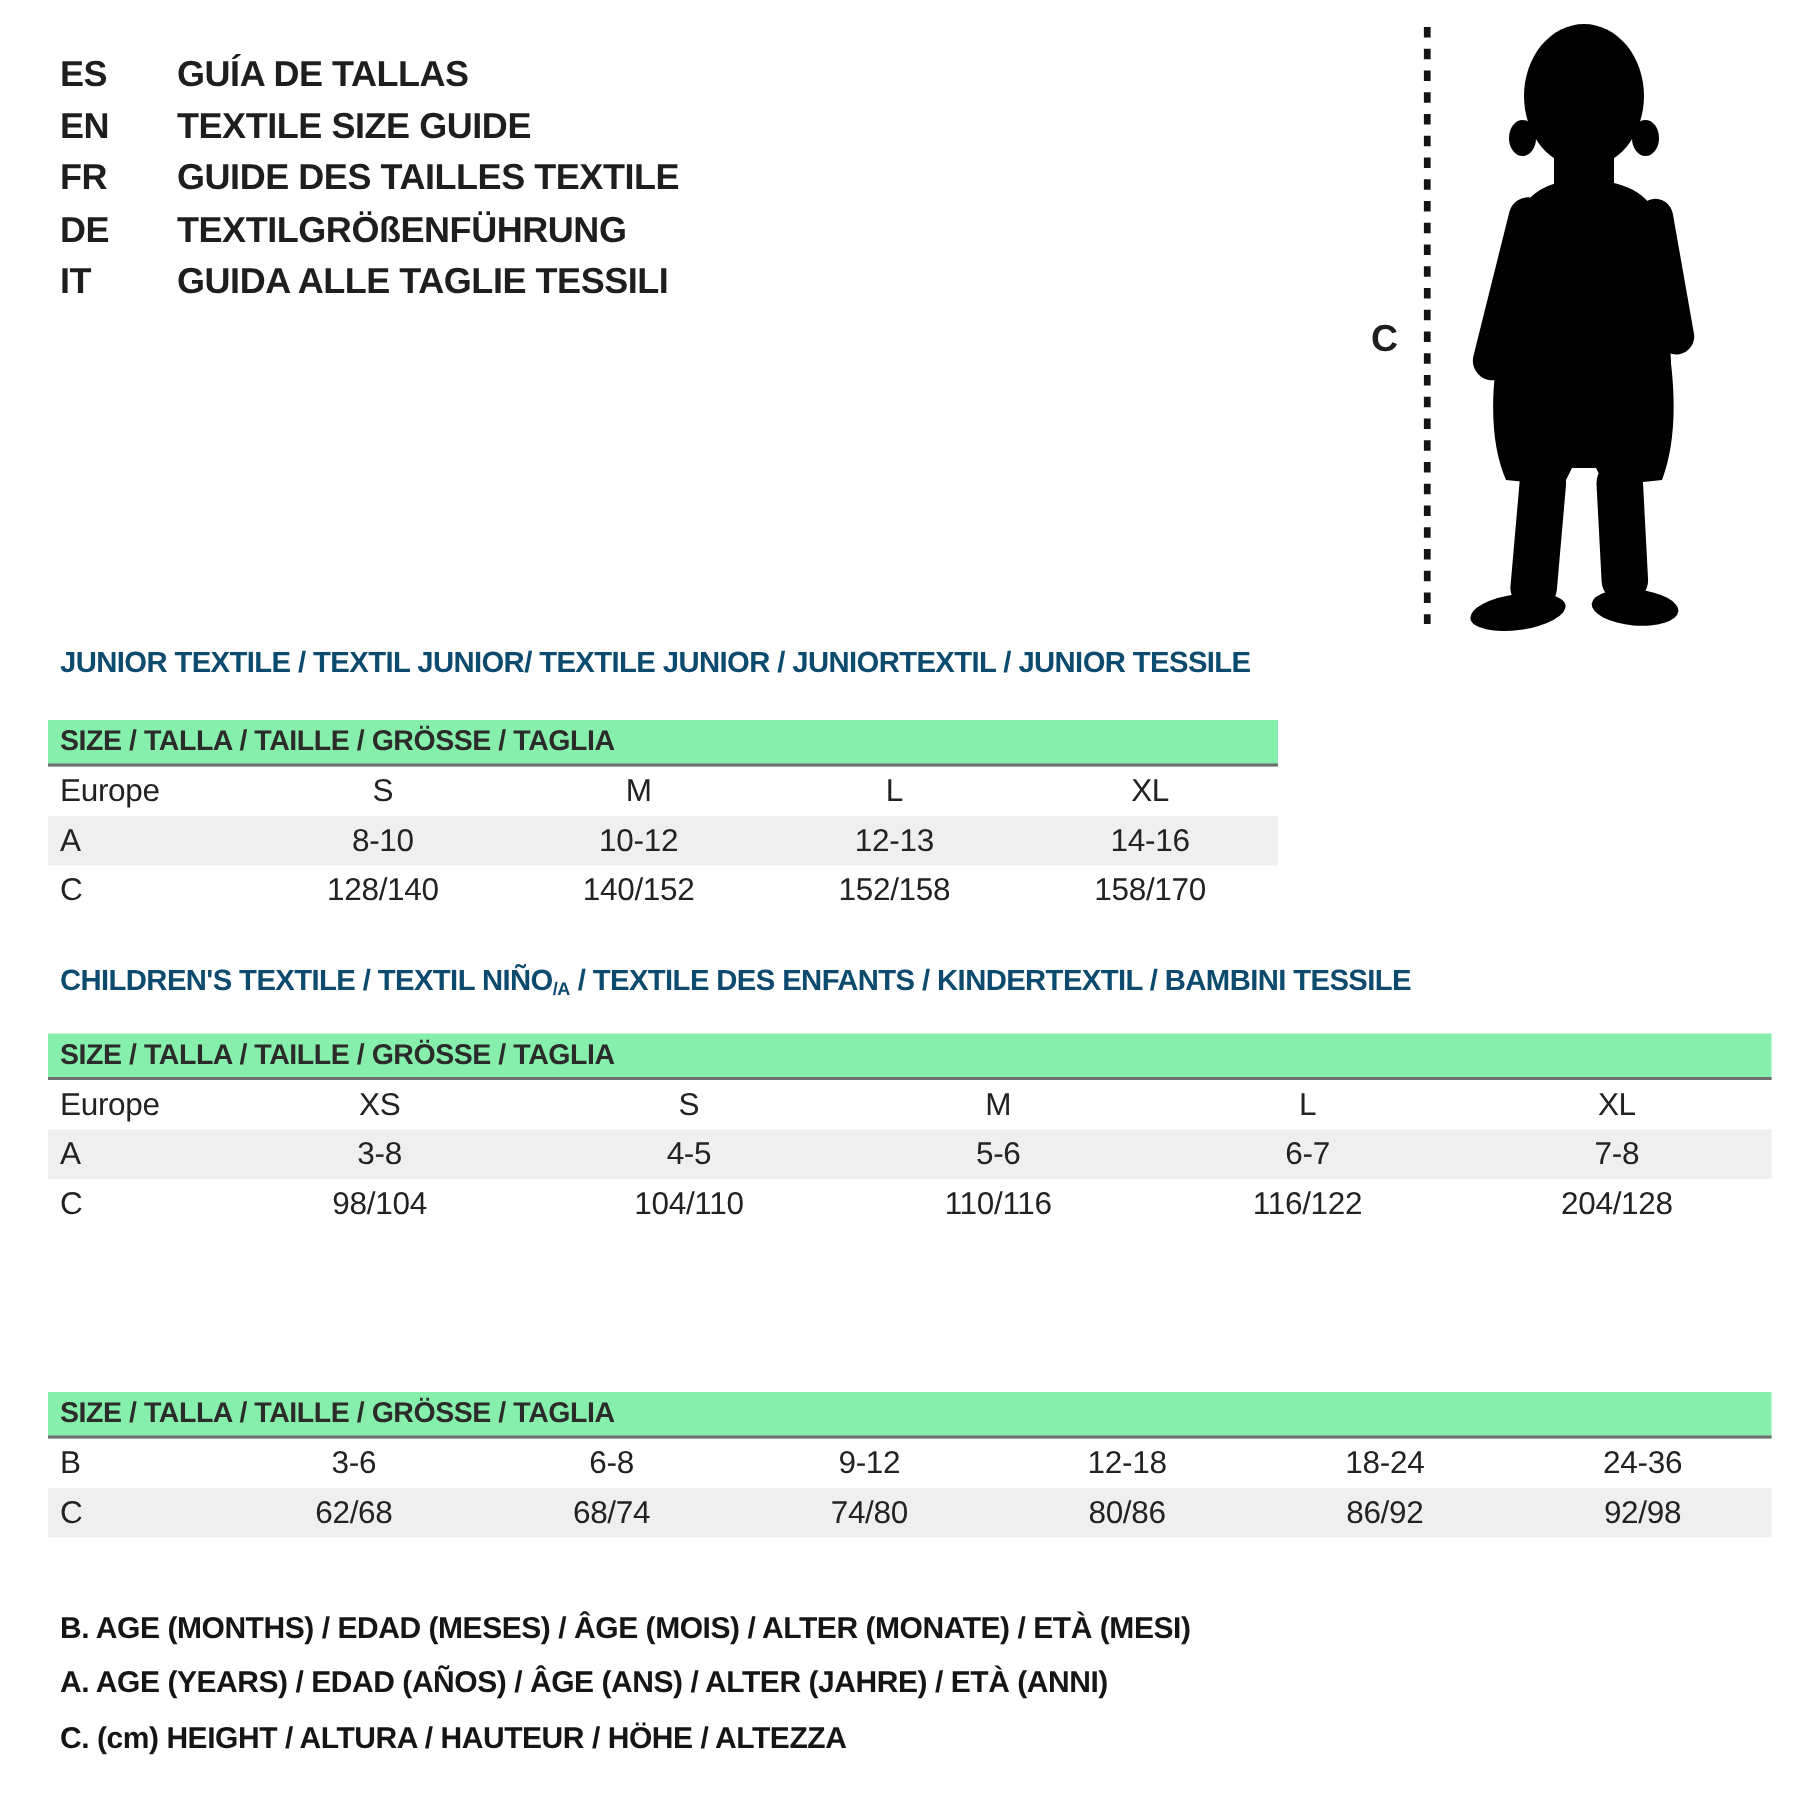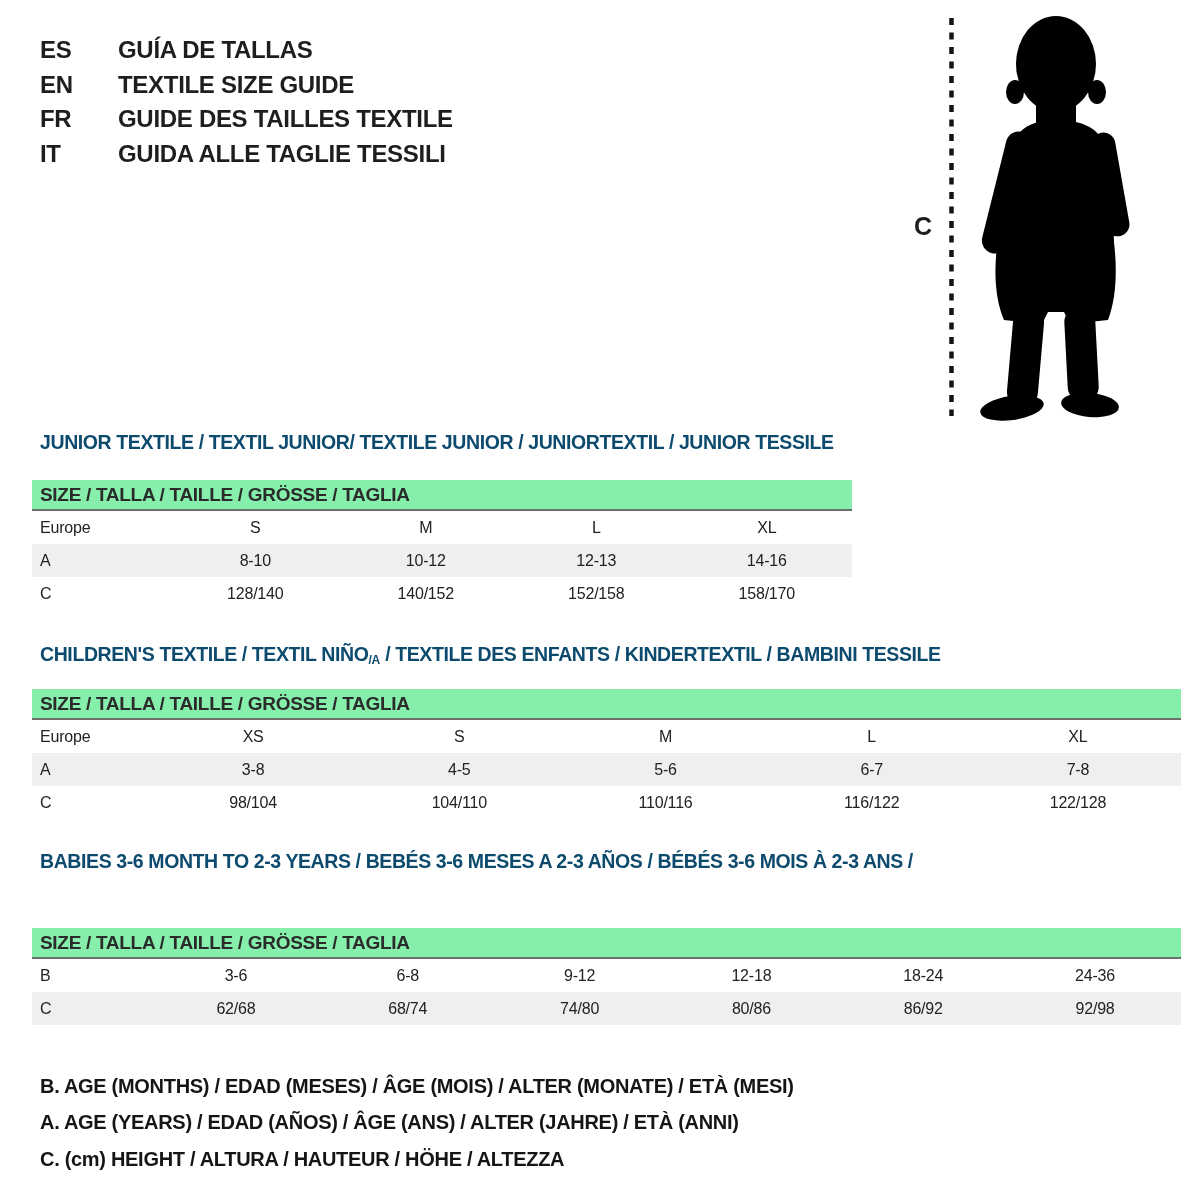--- a/index.html
+++ b/index.html
@@ -20,21 +20,21 @@
   .toddler{position:absolute;left:960px;top:12px;}
   
   .section-title{position:absolute;left:40px;font-size:19.5px;font-weight:700;
     letter-spacing:-0.4px;white-space:nowrap;color:#0c4a6e;}
   .sub-a{font-size:0.62em;vertical-align:-0.28em;letter-spacing:-0.2px;}
   .two-line .tline{line-height:33px;}
   .size-table{position:absolute;left:32px;}
   .size-bar{height:29px;background:#86efac;border-bottom:2px solid #6e6e6e;
     line-height:29px;padding-left:8px;font-size:19px;font-weight:700;
     letter-spacing:-0.3px;color:#2b2b2b;}
-  .trow{height:33px;display:flex;align-items:center;font-size:16px;
+  .trow{height:33px;display:flex;align-items:center;font-size:21px;
     letter-spacing:-0.2px;color:#222;}
   .trow.stripe{background:#efefef;}
   .rlabel{padding-left:8px;flex:0 0 auto;}
   .t1 .rlabel{width:130px;}
   .t2 .rlabel,.t3 .rlabel{width:110px;}
   .cell{flex:1 1 0;text-align:center;}
   .t1{top:480px;width:820px;}
   .t2{top:689px;width:1149px;}
   .t3{top:928px;width:1149px;}
   #title-junior{top:431px;}
@@ -53,20 +53,24 @@
     <span class="lang-code">ES</span>
     <span class="lang-label">GUÍA DE TALLAS</span>
   </div>
   <div class="lang-row">
     <span class="lang-code">EN</span>
     <span class="lang-label">TEXTILE SIZE GUIDE</span>
   </div>
   <div class="lang-row">
     <span class="lang-code">FR</span>
     <span class="lang-label">GUIDE DES TAILLES TEXTILE</span>
+  </div>
+  <div class="lang-row">
+    <span class="lang-code">DE</span>
+    <span class="lang-label">TEXTILGRÖßENFÜHRUNG</span>
   </div>
   <div class="lang-row">
     <span class="lang-code">IT</span>
     <span class="lang-label">GUIDA ALLE TAGLIE TESSILI</span>
   </div>
 </div>
 
 <svg class="measure-line" width="9" height="402" viewBox="0 0 9 402">
   <line x1="4.5" y1="2" x2="4.5" y2="400" stroke="#141414" stroke-width="4.5" stroke-dasharray="7 7.5"></line>
 </svg>
@@ -146,26 +150,25 @@
     <div class="cell">5-6</div>
     <div class="cell">6-7</div>
     <div class="cell">7-8</div>
   </div>
   <div class="trow">
     <div class="rlabel">C</div>
     <div class="cell">98/104</div>
     <div class="cell">104/110</div>
     <div class="cell">110/116</div>
     <div class="cell">116/122</div>
-    <div class="cell">122/128</div>
+    <div class="cell">204/128</div>
   </div>
 </div>
 
 <div class="section-title two-line" id="title-babies">
-  <div class="tline">BABIES 3-6 MONTH TO 2-3 YEARS / BEBÉS 3-6 MESES A 2-3 AÑOS / BÉBÉS 3-6 MOIS À 2-3 ANS /</div>
 </div>
 
 <div class="size-table t3">
   <div class="size-bar">SIZE / TALLA / TAILLE / GRÖSSE / TAGLIA</div>
   <div class="trow">
     <div class="rlabel">B</div>
     <div class="cell">3-6</div>
     <div class="cell">6-8</div>
     <div class="cell">9-12</div>
     <div class="cell">12-18</div>

